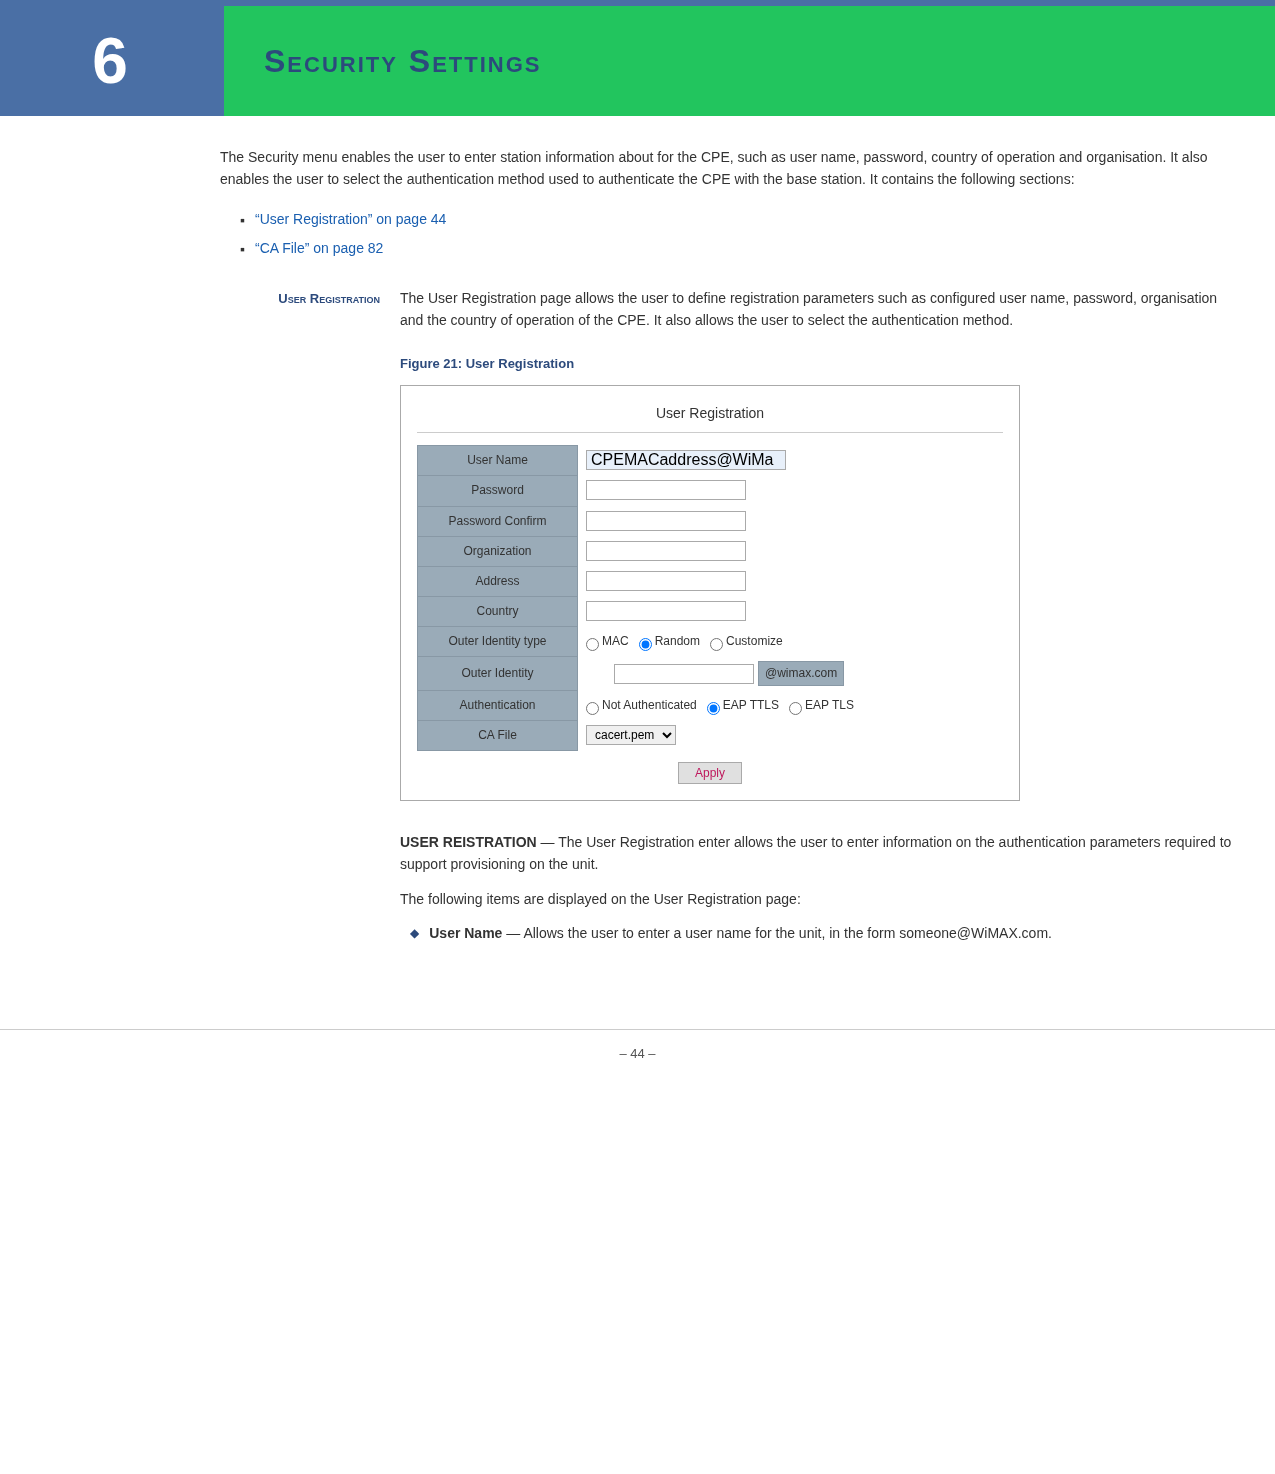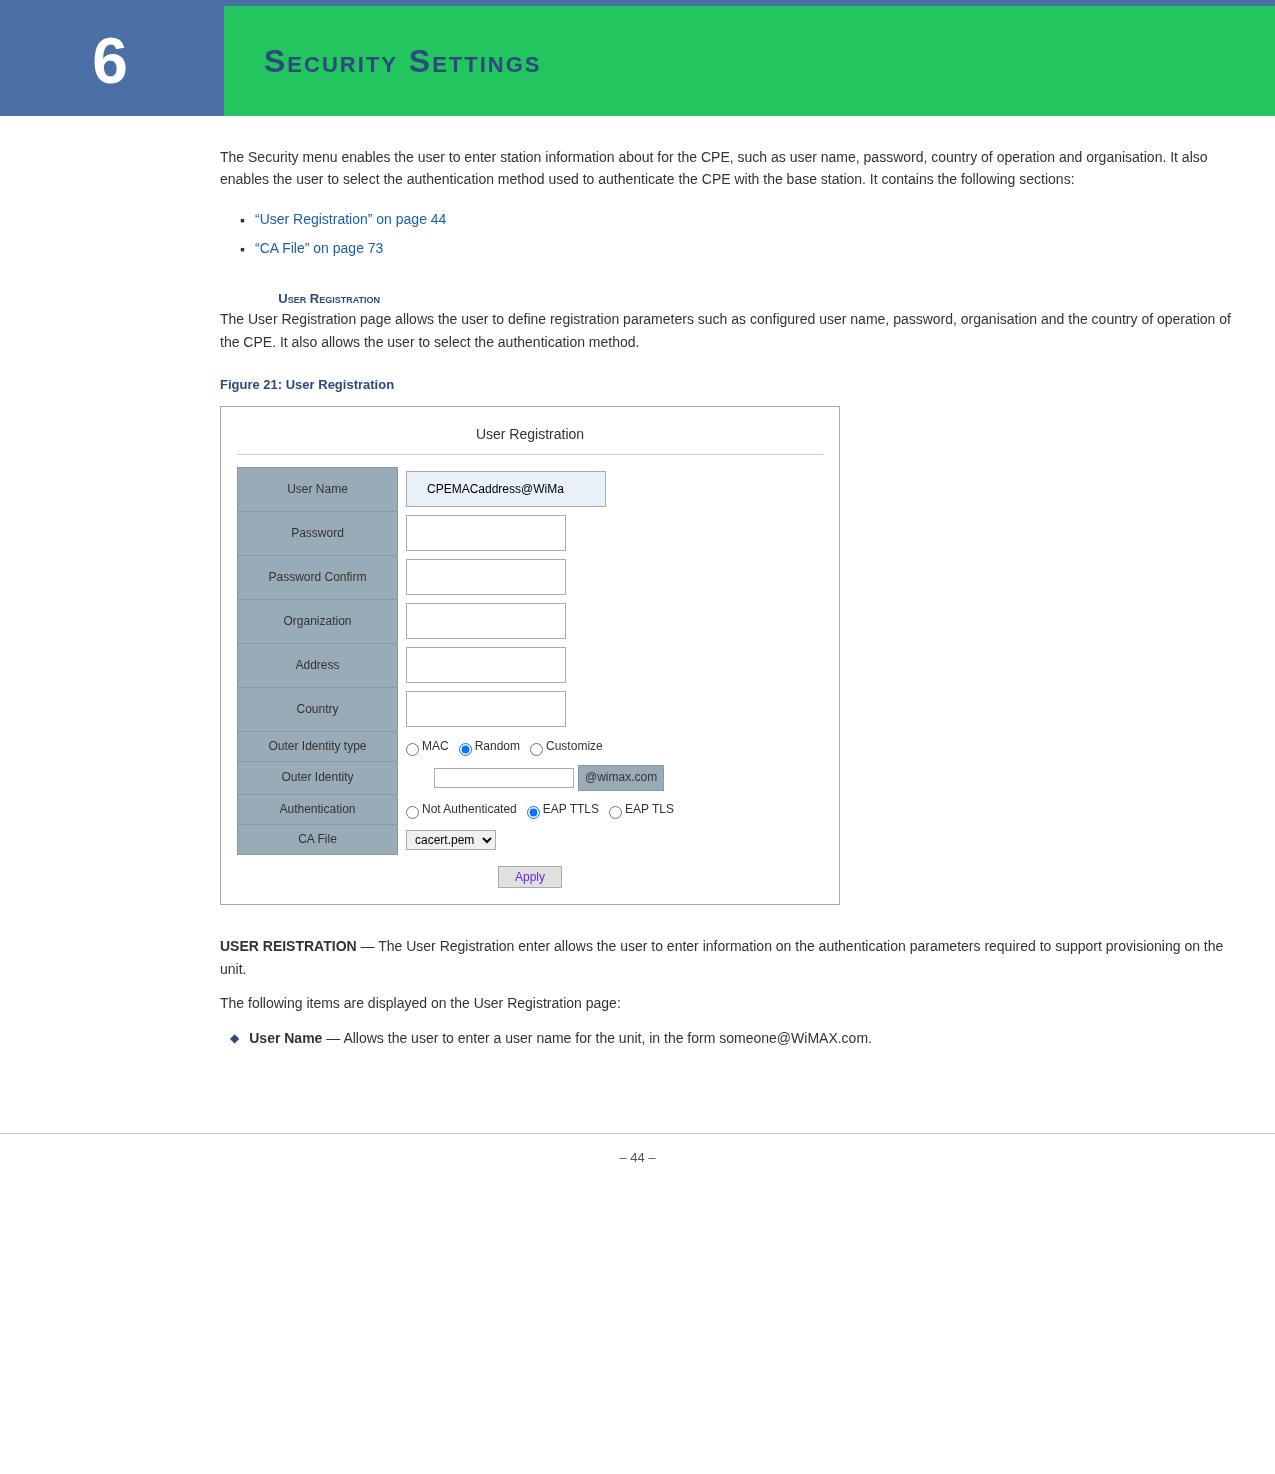--- a/index.html
+++ b/index.html
@@ -76,21 +76,20 @@
     }
     .bullet-list a {
       color: #1a5fb0;
       text-decoration: none;
     }
 
     
     .section-row {
       display: flex;
       margin-bottom: 24px;
-      flex-direction: column;
     }
     .section-label {
       width: 180px;
       flex-shrink: 0;
       font-size: 13px;
       font-weight: bold;
       color: #2c4a7c;
       font-variant: small-caps;
       text-align: right;
       padding-right: 20px;
@@ -147,24 +146,24 @@
       border: 1px solid #8898a5;
     }
     .form-table .value-cell {
       background: #fff;
       padding: 4px 8px;
       border: none;
     }
     .form-input {
       border: 1px solid #aaa;
       background: #fff;
-      padding: 2px 20px;
-      font-size: 12px;
+      padding: 2px 4px;
+      font-size: 16px;
       width: 160px;
-      height: 36px;
+      height: 20px;
     }
     .form-input-username {
       width: 200px;
       background: #e8f0fa;
     }
 
     
     .radio-group {
       display: flex;
       align-items: center;
@@ -212,21 +211,21 @@
     .apply-button-row {
       text-align: center;
       margin-top: 10px;
     }
     .apply-button {
       font-size: 12px;
       padding: 3px 16px;
       background: #e0e0e0;
       border: 1px solid #aaa;
       cursor: pointer;
-      color: #6d28d9;
+      color: #be185d;
     }
 
     
     .bottom-section {
       margin-top: 30px;
     }
     .bottom-section p {
       font-size: 14px;
       line-height: 1.6;
       margin-bottom: 12px;
@@ -286,21 +285,21 @@
 
 <div class="content">
 
   <p class="intro-text">The Security menu enables the user to enter station information about for the CPE, such as user name, password, country of operation and organisation. It also enables the user to select the authentication method used to authenticate the CPE with the base station. It contains the following sections:</p>
 
   <ul class="bullet-list">
     <li>
       <a>“User Registration” on page 44</a>
     </li>
     <li>
-      <a>“CA File” on page 73</a>
+      <a>“CA File” on page 82</a>
     </li>
   </ul>
 
   <div class="section-row">
     <div class="section-label">User Registration</div>
     <div class="section-content">
       <p>The User Registration page allows the user to define registration parameters such as configured user name, password, organisation and the country of operation of the CPE. It also allows the user to select the authentication method.</p>
       <br>
       <p class="figure-caption">Figure 21:  User Registration</p>
 

